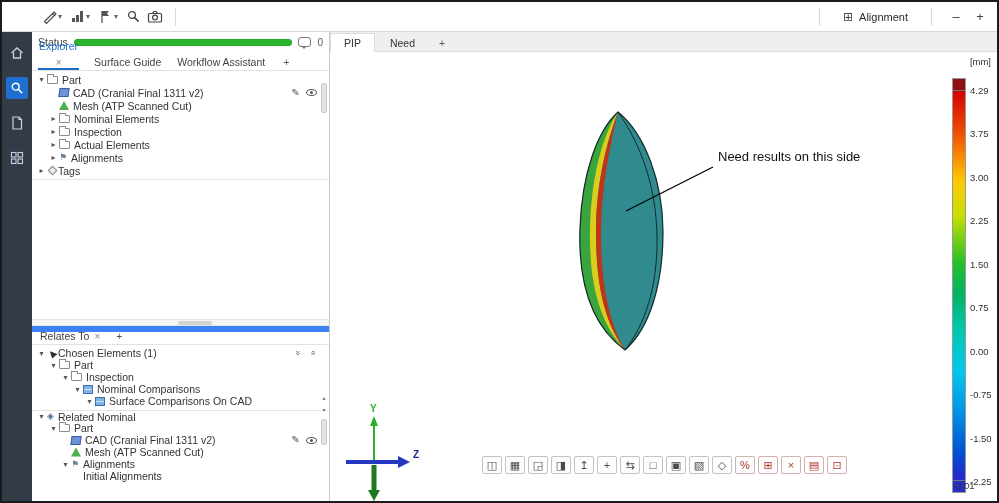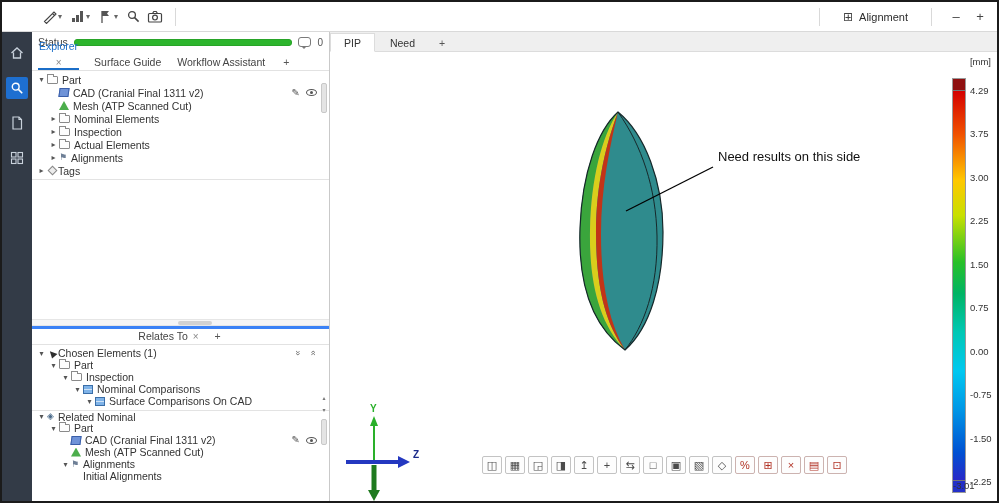--- a/index.html
+++ b/index.html
@@ -75,21 +75,21 @@
   .i-eye::after { content:""; position:absolute; left:50%; top:50%; width:3px; height:3px; margin:-1.5px 0 0 -1.5px; background:#555; border-radius:50%; }
   .i-pencil { font-size:10px; color:#555; line-height:1; }
   .tree-sep { border-top:1px solid #e3e3e3; margin-top:2px; }
 
   .vscroll { position:absolute; right:1px; top:4px; bottom:4px; width:7px; }
   .vthumb { position:absolute; left:0; width:6px; background:#e4e4e4; border:1px solid #c8c8c8; border-radius:2px; }
   .hscroll { height:7px; flex:none; background:#f6f6f6; border-top:1px solid #e6e6e6; border-bottom:1px solid #e6e6e6; position:relative; }
   .hthumb { position:absolute; left:146px; top:1px; width:34px; height:4px; background:#d2d2d2; border-radius:2px; }
   .scroll-arrow { position:absolute; right:0; width:8px; height:10px; font-size:6px; color:#777; text-align:center; line-height:10px; }
 
-  .relates-header { height:19px; flex:none; display:flex; align-items:flex-end; gap:12px; padding:0 7px; border-top:3px solid #3b82f6; border-bottom:1px solid #e2e2e2; font-size:10.5px; background:#fff;justify-content:center; }
+  .relates-header { height:19px; flex:none; display:flex; align-items:flex-end; gap:12px; padding:0 7px; border-top:6px solid #3b82f6; border-bottom:1px solid #e2e2e2; font-size:10.5px; background:#fff; }
   .collapse-ctrl { position:absolute; right:14px; top:3px; display:flex; gap:10px; color:#666; font-size:9px; z-index:3; }
   .rot90 { display:inline-block; transform:rotate(90deg); }
   .rotm90 { display:inline-block; transform:rotate(-90deg); }
 
   
   .main { flex:1; display:flex; flex-direction:column; min-width:0; background:#fff; }
   .main-tabs { height:20px; flex:none; background:#efefef; border-bottom:1px solid #dcdcdc; display:flex; align-items:flex-end; gap:2px; font-size:10.5px; }
   .mtab { padding:3px 13px 2px; color:#333; }
   .mtab.active { background:#fff; border:1px solid #dcdcdc; border-bottom:1px solid #fff; margin-bottom:-1px; }
   .mtab-add { padding:2px 9px; color:#555; }

